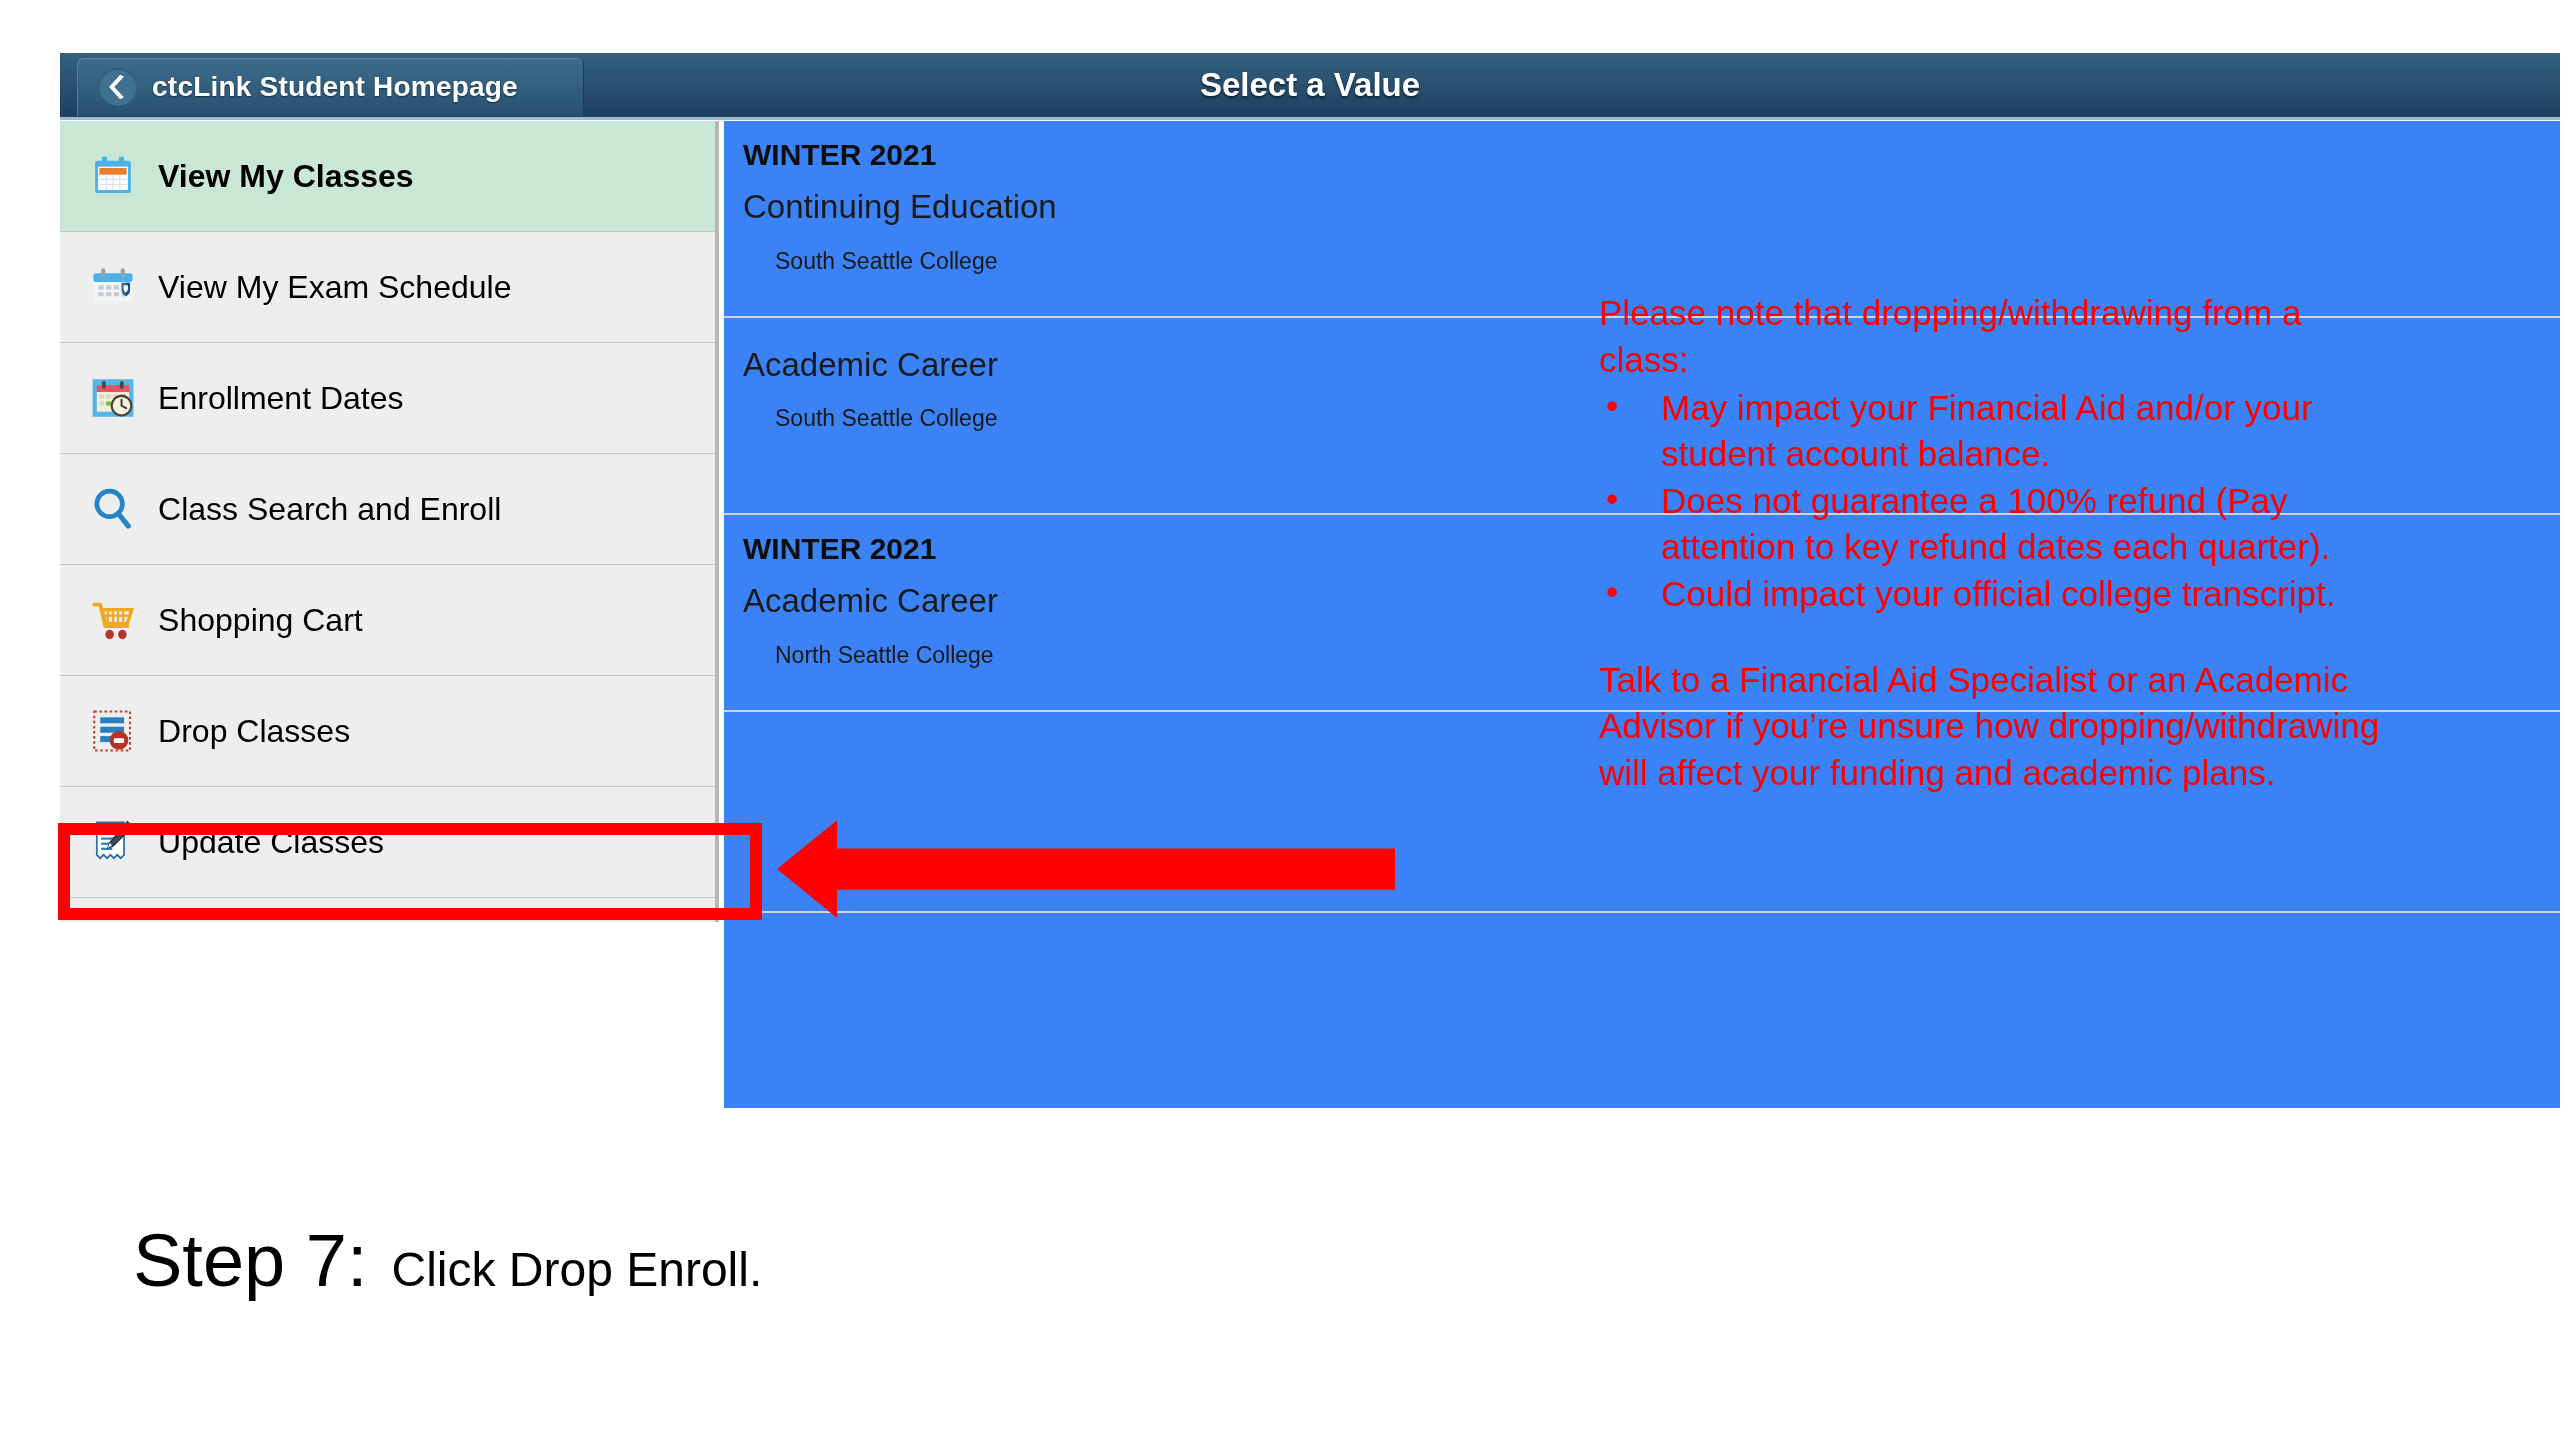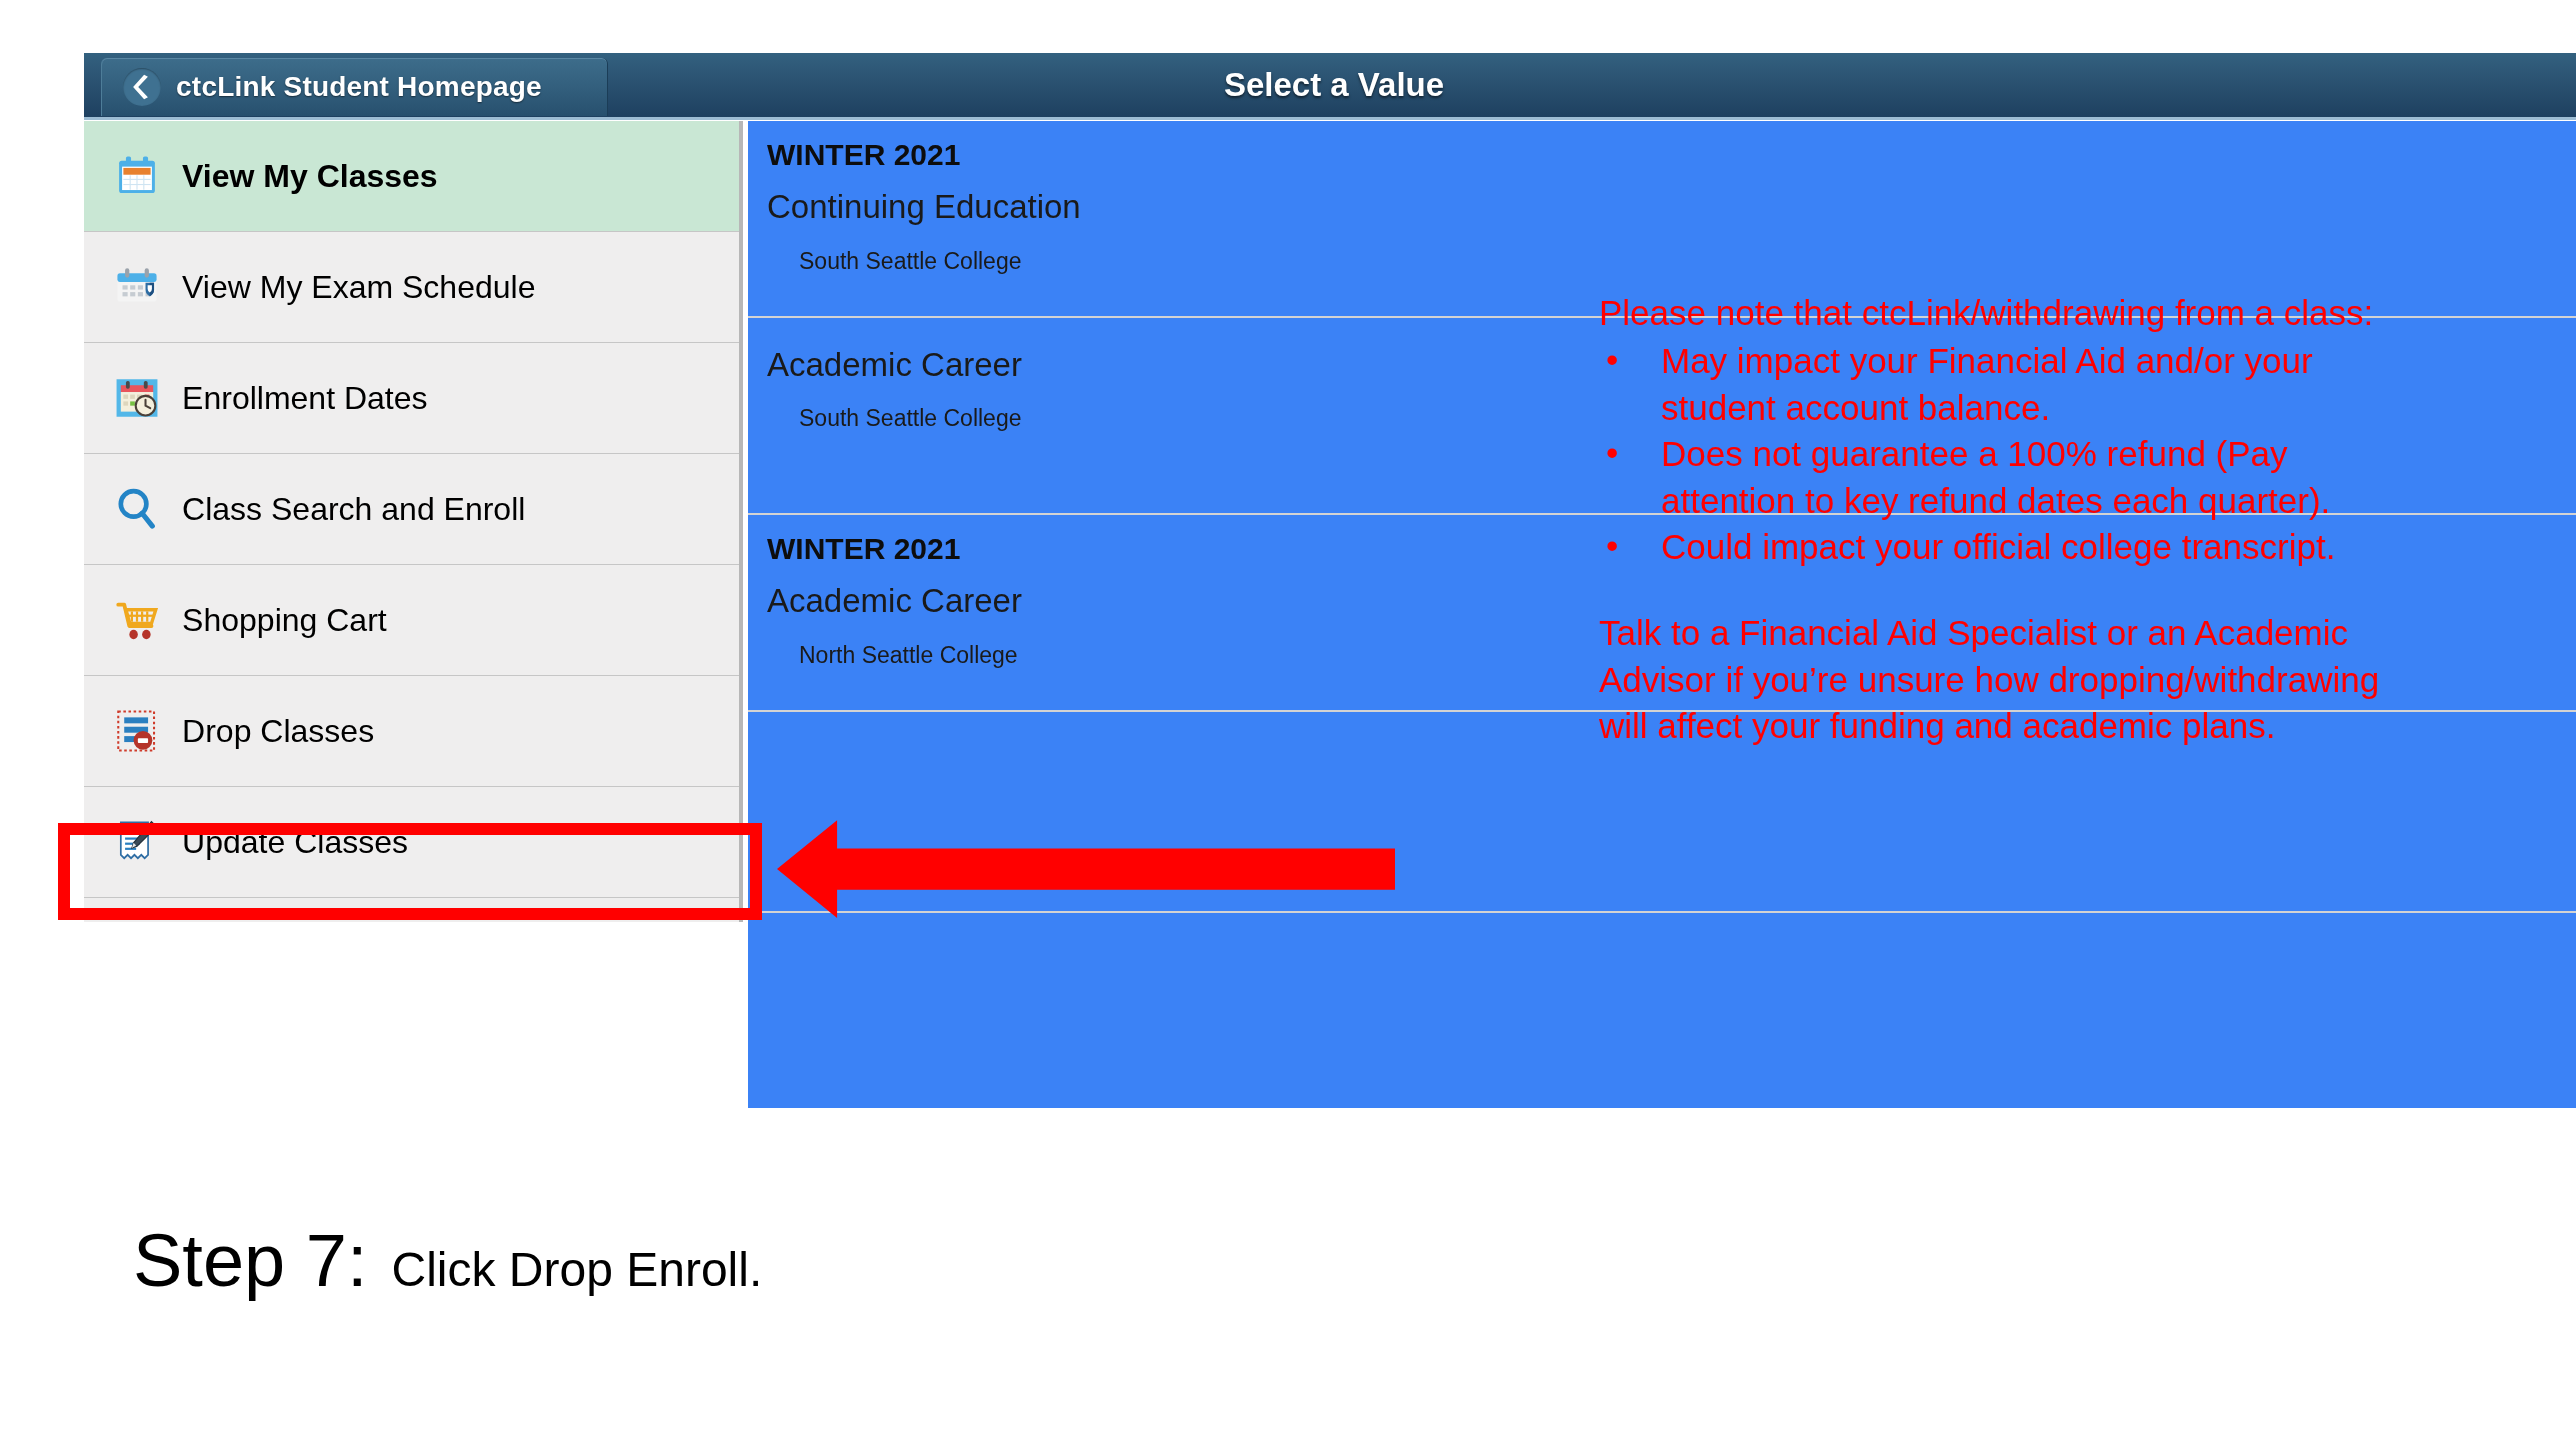--- a/index.html
+++ b/index.html
@@ -4,21 +4,21 @@
 <style>
   html,body{margin:0;padding:0;background:#ffffff;}
   body{
     width:2576px;height:1449px;position:relative;overflow:hidden;
     font-family:"Liberation Sans", sans-serif;
     -webkit-font-smoothing:antialiased;
   }
 
   
   .app-window{
-    position:absolute;left:84px;top:53px;width:2324px;height:1054px;
+    position:absolute;left:60px;top:53px;width:2324px;height:1054px;
   }
 
   
   .header-bar{
     position:absolute;left:0;top:0;width:2500px;height:64px;
     background:linear-gradient(to bottom,#33617f 0%,#2c5473 38%,#1e4060 100%);
     border-bottom:3.4px solid #9dbdd4;
   }
   .back-btn{
     position:absolute;left:17px;top:5.2px;width:507px;height:58px;
@@ -316,21 +316,21 @@
 
 <div class="hl-box"></div>
 
 <div class="arrow">
   <svg width="618" height="99" viewBox="0 0 720 115" aria-hidden="true">
     <path d="M0 57 L70 0 L70 33 L720 33 L720 81 L70 81 L70 114 Z" fill="#ff0000"></path>
   </svg>
 </div>
 
 <div class="note-block">
-  <p class="note-intro">Please note that ctcLink/withdrawing from a class:</p>
+  <p class="note-intro">Please note that dropping/withdrawing from a class:</p>
   <ul class="note-list">
     <li>
       <span class="blt">•</span>
       <span>May impact your Financial Aid and/or your student account balance.</span>
     </li>
     <li>
       <span class="blt">•</span>
       <span>Does not guarantee a 100% refund (Pay attention to key refund dates each quarter).</span>
     </li>
     <li>

